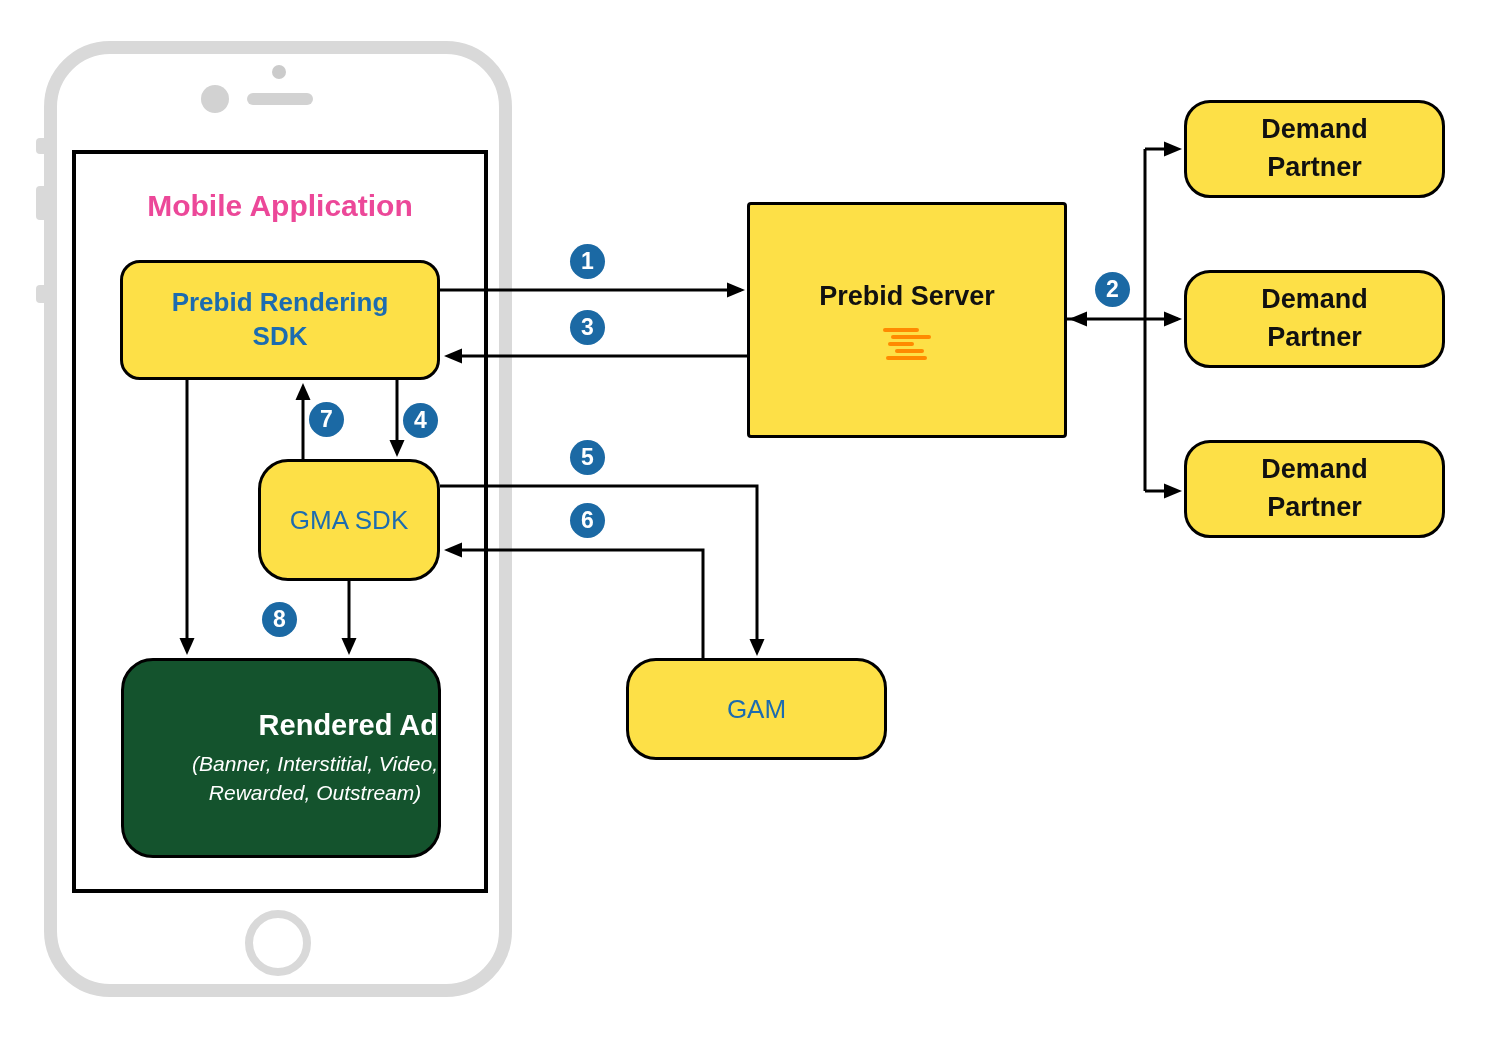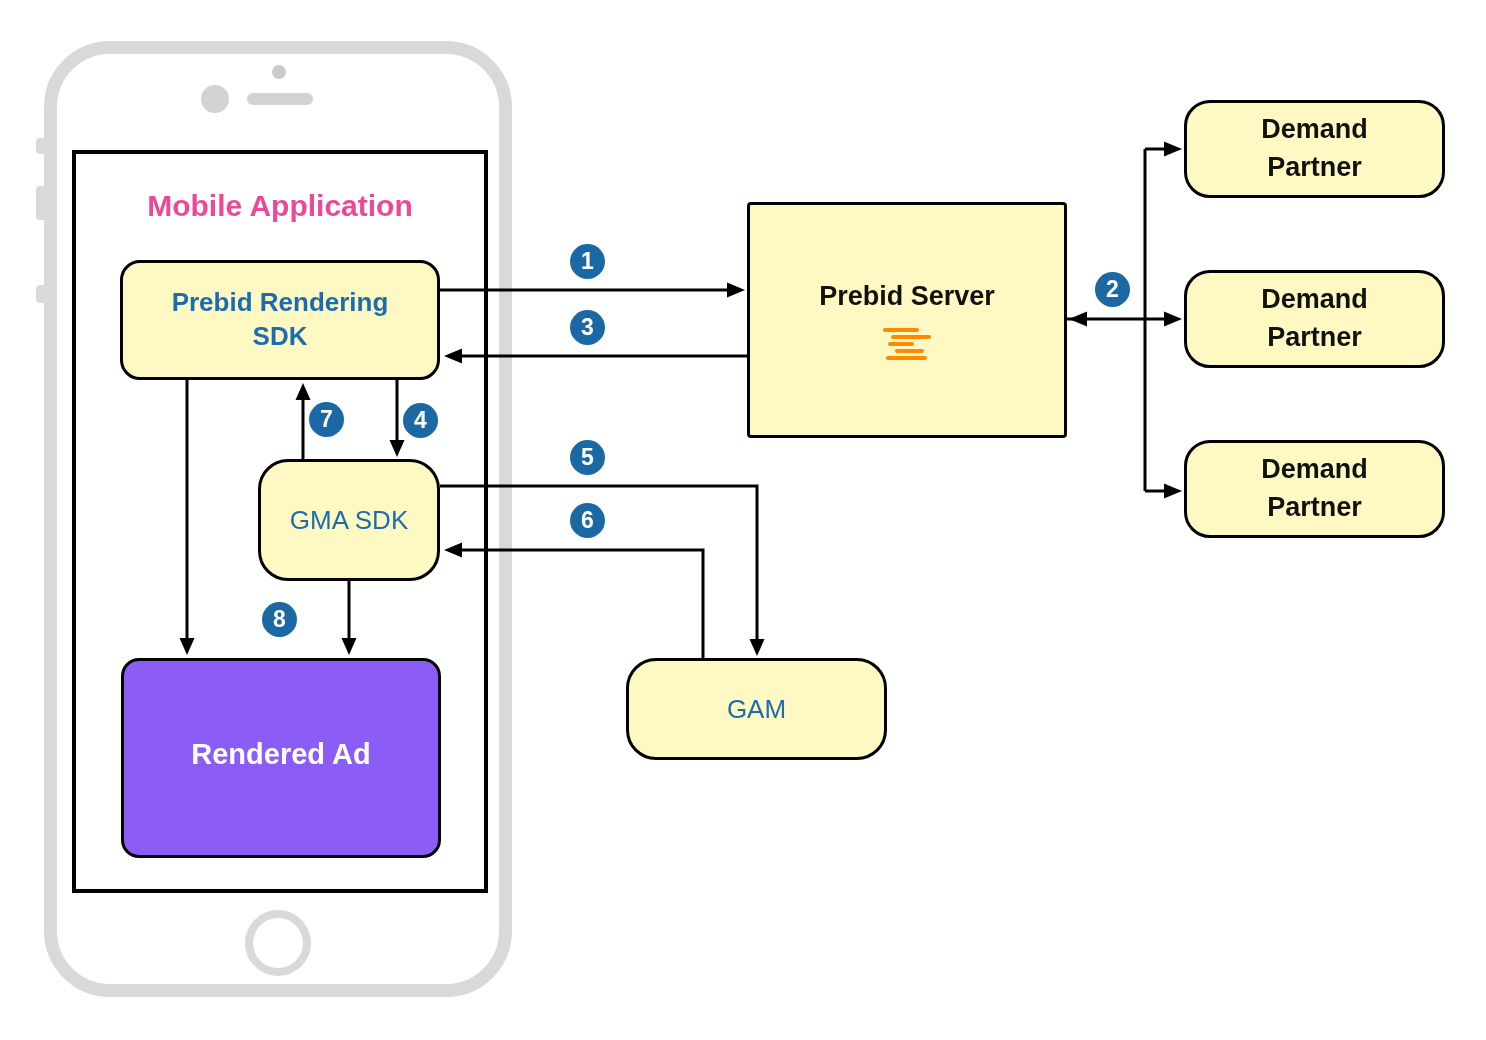--- a/index.html
+++ b/index.html
@@ -31,30 +31,30 @@
   .app-box{
     position:absolute;left:72px;top:150px;width:416px;height:743px;
     border:4px solid #000000;background:#ffffff;box-sizing:border-box;z-index:2;
   }
   .app-title{
     position:absolute;left:72px;top:189px;width:416px;text-align:center;
     font-size:30px;font-weight:bold;color:#ec4899;z-index:3;
   }
   
   .node{
-    position:absolute;border:3px solid #000000;background:#fef9c3;
+    position:absolute;border:3px solid #000000;background:#fde047;
     box-sizing:border-box;display:flex;flex-direction:column;
     align-items:center;justify-content:center;text-align:center;z-index:3;
   }
   .node-prebid-sdk{left:120px;top:260px;width:320px;height:120px;border-radius:20px;
     font-size:26px;font-weight:bold;color:#1c6cb0;line-height:1.3;}
   .node-gma-sdk{left:258px;top:459px;width:182px;height:122px;border-radius:30px;
     font-size:26px;color:#1c6cb0;}
-  .node-rendered-ad{left:121px;top:658px;width:320px;height:200px;border-radius:18px;
-    background:#8b5cf6;color:#ffffff;}
+  .node-rendered-ad{left:121px;top:658px;width:320px;height:200px;border-radius:32px;
+    background:#14532d;color:#ffffff;align-items:flex-end;}
   .rendered-ad-title{font-size:29px;font-weight:bold;margin-bottom:7px;}
   .rendered-ad-sub{font-size:21px;font-style:italic;line-height:1.4;}
   .node-prebid-server{left:747px;top:202px;width:320px;height:236px;border-radius:4px;
     font-size:27px;font-weight:bold;color:#111111;}
   .node-gam{left:626px;top:658px;width:261px;height:102px;border-radius:30px;
     font-size:26px;color:#1c6cb0;}
   .node-demand{left:1184px;width:261px;height:98px;border-radius:26px;
     font-size:27px;font-weight:bold;color:#111111;line-height:1.4;}
   .dp1{top:100px;} .dp2{top:270px;} .dp3{top:440px;}
   
@@ -100,20 +100,24 @@
     <span>Prebid Rendering</span>
     <span>SDK</span>
   </div>
 
   <div class="node node-gma-sdk">
     <span>GMA SDK</span>
   </div>
 
   <div class="node node-rendered-ad">
     <div class="rendered-ad-title">Rendered Ad</div>
+    <div class="rendered-ad-sub">
+      <div>(Banner, Interstitial, Video,</div>
+      <div>Rewarded, Outstream)</div>
+    </div>
   </div>
 
   <div class="node node-prebid-server">
     <span>Prebid Server</span>
     <div class="prebid-logo">
       <span class="pl1"></span>
         <span class="pl2"></span>
         <span class="pl3"></span>
       <span class="pl4"></span>
         <span class="pl5"></span>

